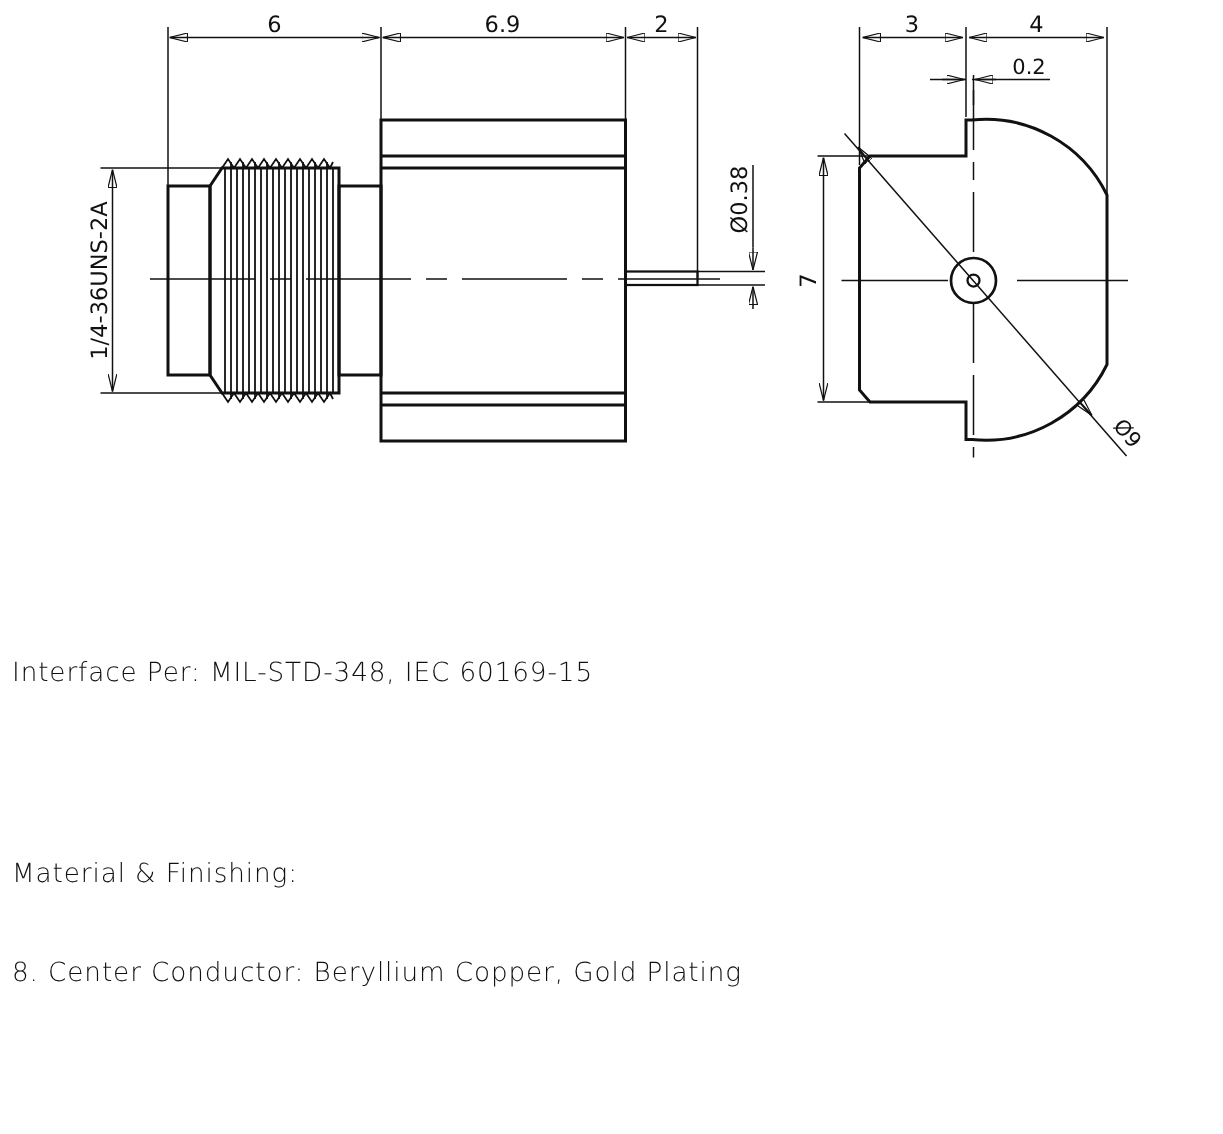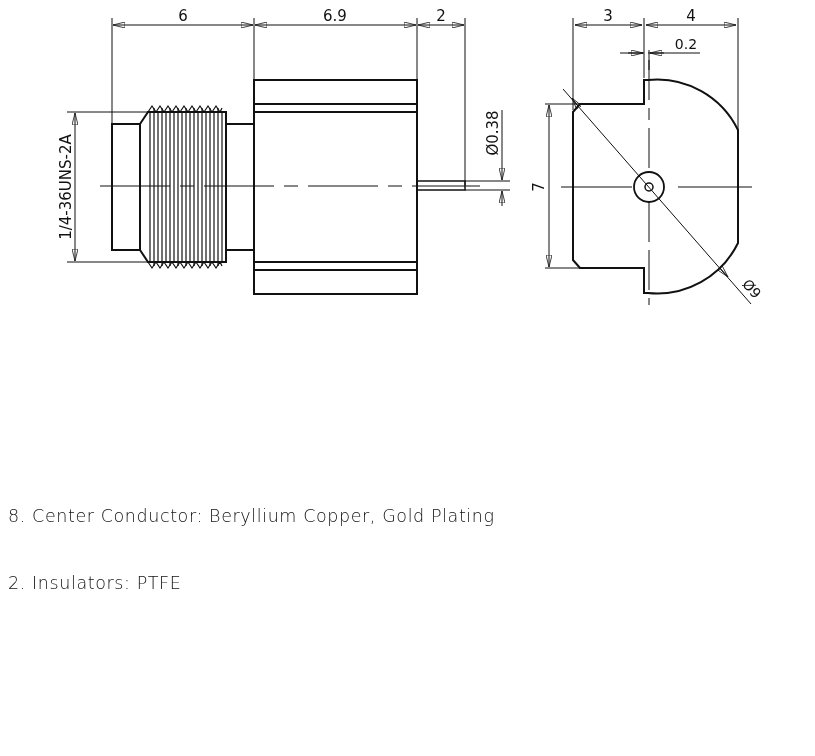--- a/index.html
+++ b/index.html
@@ -121,23 +121,24 @@
   </g>
 
   <text x="608" y="21" font-size="15" text-anchor="middle">3</text>
   <text x="691" y="21" font-size="15" text-anchor="middle">4</text>
   <text x="686" y="49" font-size="14" text-anchor="middle">0.2</text>
   <text x="0" y="0" font-size="15" text-anchor="middle" transform="translate(544,187) rotate(-90)">7</text>
   <text x="0" y="0" font-size="14" text-anchor="middle" transform="translate(748,292) rotate(49)">Ø9</text>
 </svg>
 
 <div class="notes">
+  <div class="line">Interface Per: MIL-STD-348, IEC 60169-15</div>
   <div class="gap"></div>
+  <div class="line">Material &amp; Finishing:</div>
   <div class="line">8. Center Conductor: Beryllium Copper, Gold Plating</div>
-  <div class="line">2. Insulators: PTFE</div>
   
   
   
   
   
   
   
   
   
   

